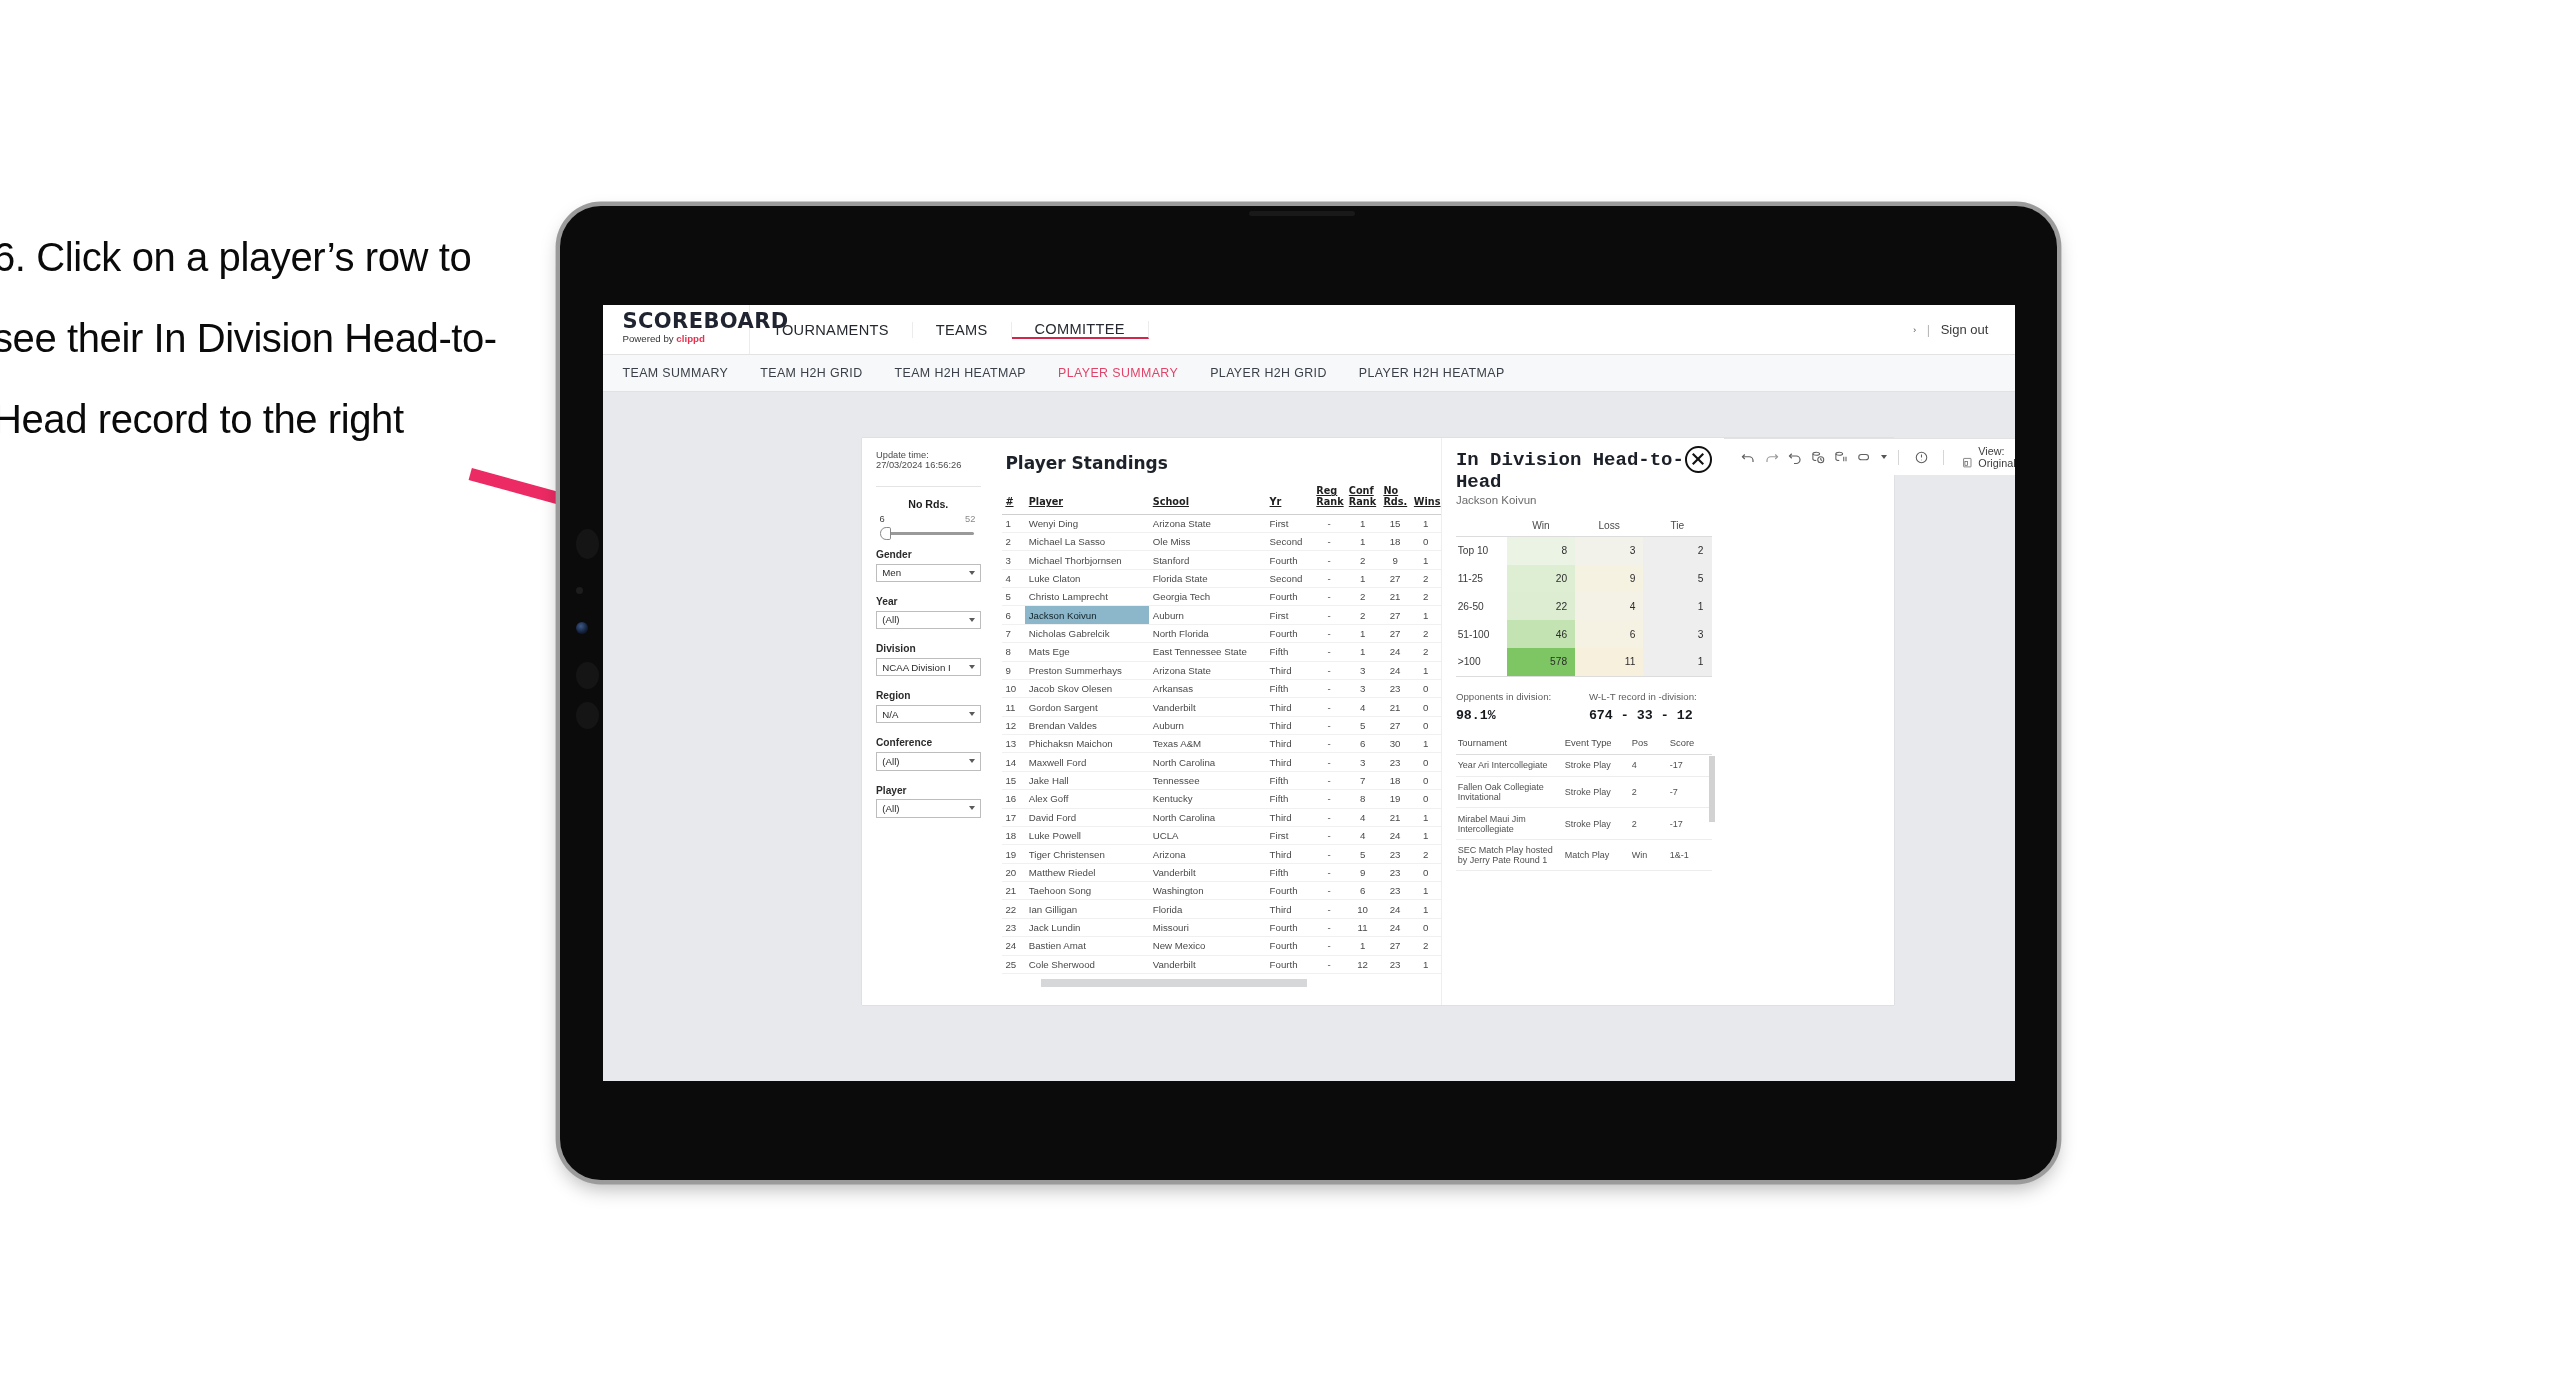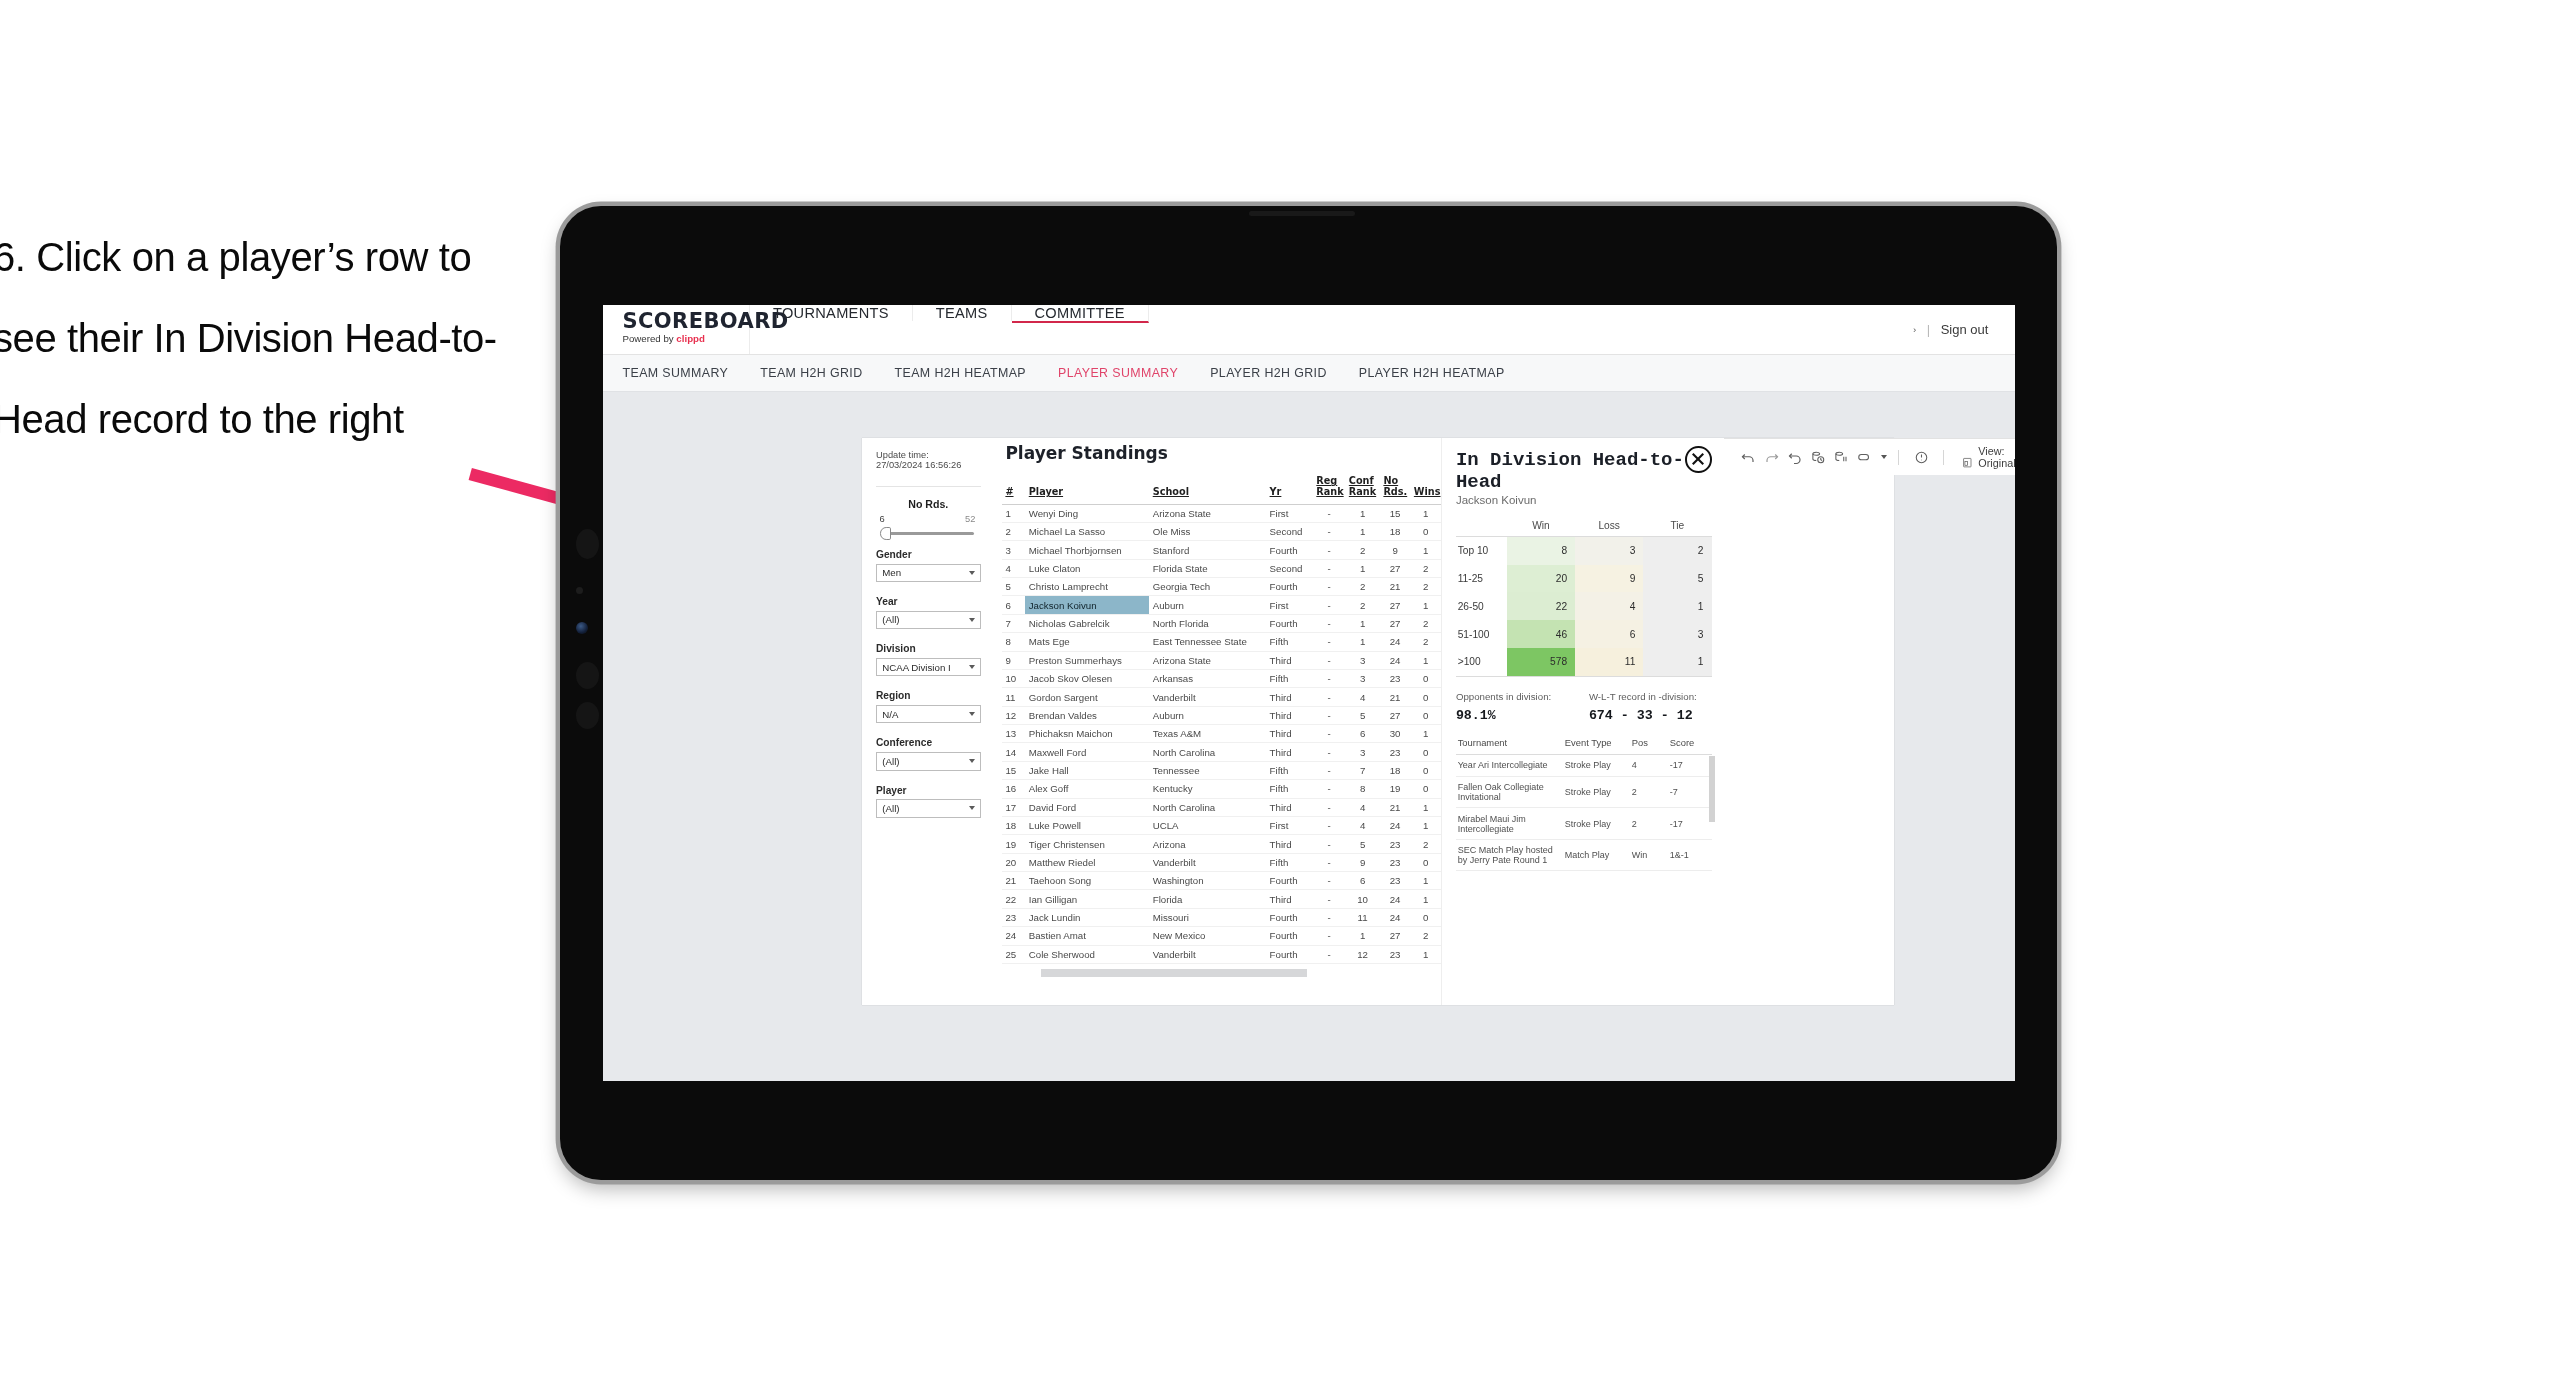--- a/index.html
+++ b/index.html
@@ -56,21 +56,21 @@
     border-bottom: 0.9px solid #e3e3e3; position: relative;
   }
   .brand { width: 147px; padding: 6.2px 0 0 19.5px; border-right:0.9px solid #ececec; }
   .brand-title {
     font-size: 21px; font-weight: 700; color:#1f2430; letter-spacing: 0.4px;
     font-family: "DejaVu Sans", sans-serif; line-height: 21px;
   }
   .brand-sub { font-size: 9.7px; color:#333; margin-top: 0.9px; }
   .brand-sub .accent { color:#e8304f; font-weight:700; }
 
-  .navtabs { display:flex; align-items:flex-start; }
+  .navtabs { display:flex; align-items:center; }
   .navtab {
     display:flex; align-items:center; padding: 0 23px;
     font-size: 14.6px; color:#25292f; letter-spacing: 0.3px;
     border-right: 0.9px solid #ececec;
     font-family: "Liberation Sans", sans-serif;
   }
   .navtab.active { border-bottom: 2.7px solid #d2274b; }
 
   .appbar-right {
     margin-left:auto; display:flex; align-items:center; gap:10.6px;
@@ -116,21 +116,21 @@
     position:relative; height: 18.6px; border:0.9px solid #bdbdbd; background:#fff;
     display:flex; align-items:center; padding: 0 16px 0 5.3px;
     font-size: 9.7px; color:#2a2a2a; white-space:nowrap; overflow:hidden;
   }
   .select .caret {
     position:absolute; right:4.4px; top:50%; transform: translateY(-50%);
     width:0;height:0;border-left:3.5px solid transparent;border-right:3.5px solid transparent;border-top:4.4px solid #5a5a5a;
   }
 
   
-  .center { flex:1; min-width:0; padding: 5px 0 0 0; display:flex; flex-direction:column;}
+  .center { flex:1; min-width:0; padding: 15px 0 0 0; display:flex; flex-direction:column;}
   .ps-title { font-size: 17px; font-weight:700; color:#1d2129; padding-left: 12.4px; font-family:"DejaVu Sans", sans-serif;}
   .ps-meta { display:flex; padding: 10.6px 0 0 12.4px; font-size: 10.6px; color:#4a4a4a; }
   .ps-meta .item { margin-right: 51px; }
   .ps-meta b { color:#111; font-weight:700; }
 
   .tablewrap { margin-top: 10.6px; flex:1; min-height:0; display:flex; flex-direction:column; padding-left: 8.9px;}
   table.standings { width: 439px; border-collapse: collapse; table-layout: fixed; }
   table.standings th {
     font-size: 9.7px; font-weight:700; color:#1f1f1f; text-align:left;
     padding: 1.8px 3.5px 6.2px 3.5px; vertical-align:bottom; border-bottom:0.9px solid #cfcfcf;

